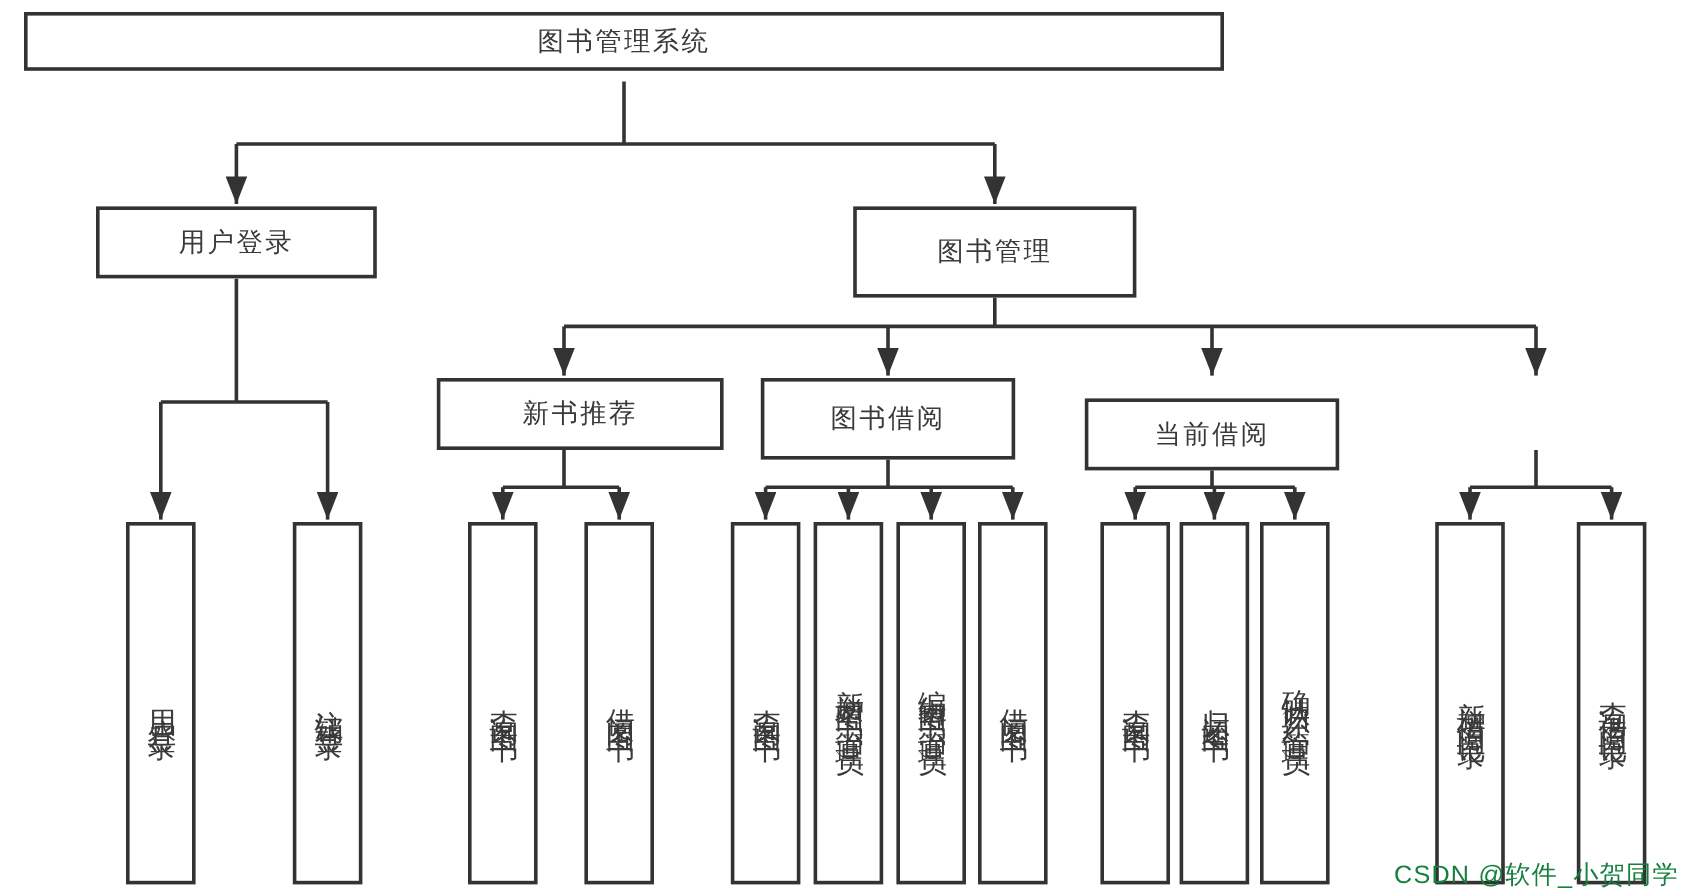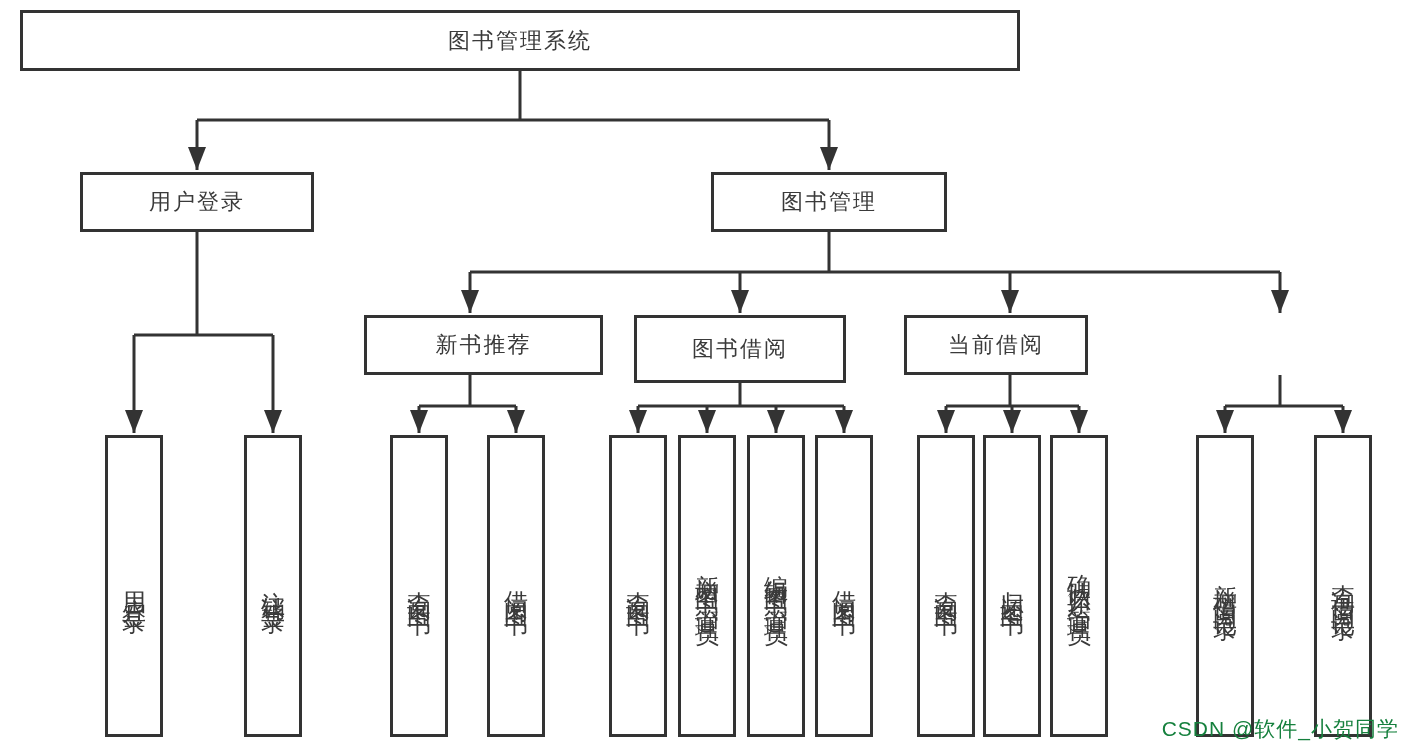--- a/index.html
+++ b/index.html
@@ -95,28 +95,28 @@
       <path d="M946 406 V433" marker-end="url(#arrow)"></path>
       <path d="M1012 406 V433" marker-end="url(#arrow)"></path>
       <path d="M1079 406 V433" marker-end="url(#arrow)"></path>
 
       <path d="M1280 375 V406 M1225 406 H1343"></path>
       <path d="M1225 406 V433" marker-end="url(#arrow)"></path>
       <path d="M1343 406 V433" marker-end="url(#arrow)"></path>
     </g>
   </svg>
 
-  <div class="node h" style="left:20px; top:10px; width:1000px; height:61px;">图书管理系统</div>
+  <div class="node h" style="left:20px; top:10px; width:1000px; height:49px;">图书管理系统</div>
 
   <div class="node h" style="left:80px; top:172px; width:234px; height:60px;">用户登录</div>
-  <div class="node h" style="left:711px; top:172px; width:236px; height:60px;">图书管理</div>
+  <div class="node h" style="left:711px; top:172px; width:236px; height:76px;">图书管理</div>
 
   <div class="node h" style="left:364px; top:315px; width:239px; height:60px;">新书推荐</div>
   <div class="node h" style="left:634px; top:315px; width:212px; height:68px;">图书借阅</div>
-  <div class="node h" style="left:904px; top:315px; width:184px; height:60px;">当前借阅</div>
+  <div class="node h" style="left:904px; top:332px; width:212px; height:60px;">当前借阅</div>
 
   <div class="node v" style="left:105px; top:435px; width:58px; height:302px;">用户登录</div>
   <div class="node v" style="left:244px; top:435px; width:58px; height:302px;">注销登录</div>
 
   <div class="node v" style="left:390px; top:435px; width:58px; height:302px;">查询图书</div>
   <div class="node v" style="left:487px; top:435px; width:58px; height:302px;">借阅图书</div>
 
   <div class="node v" style="left:609px; top:435px; width:58px; height:302px;">查询图书</div>
   <div class="node v" style="left:678px; top:435px; width:58px; height:302px;">新增图书（管理员）</div>
   <div class="node v" style="left:747px; top:435px; width:58px; height:302px;">编辑图书（管理员）</div>

